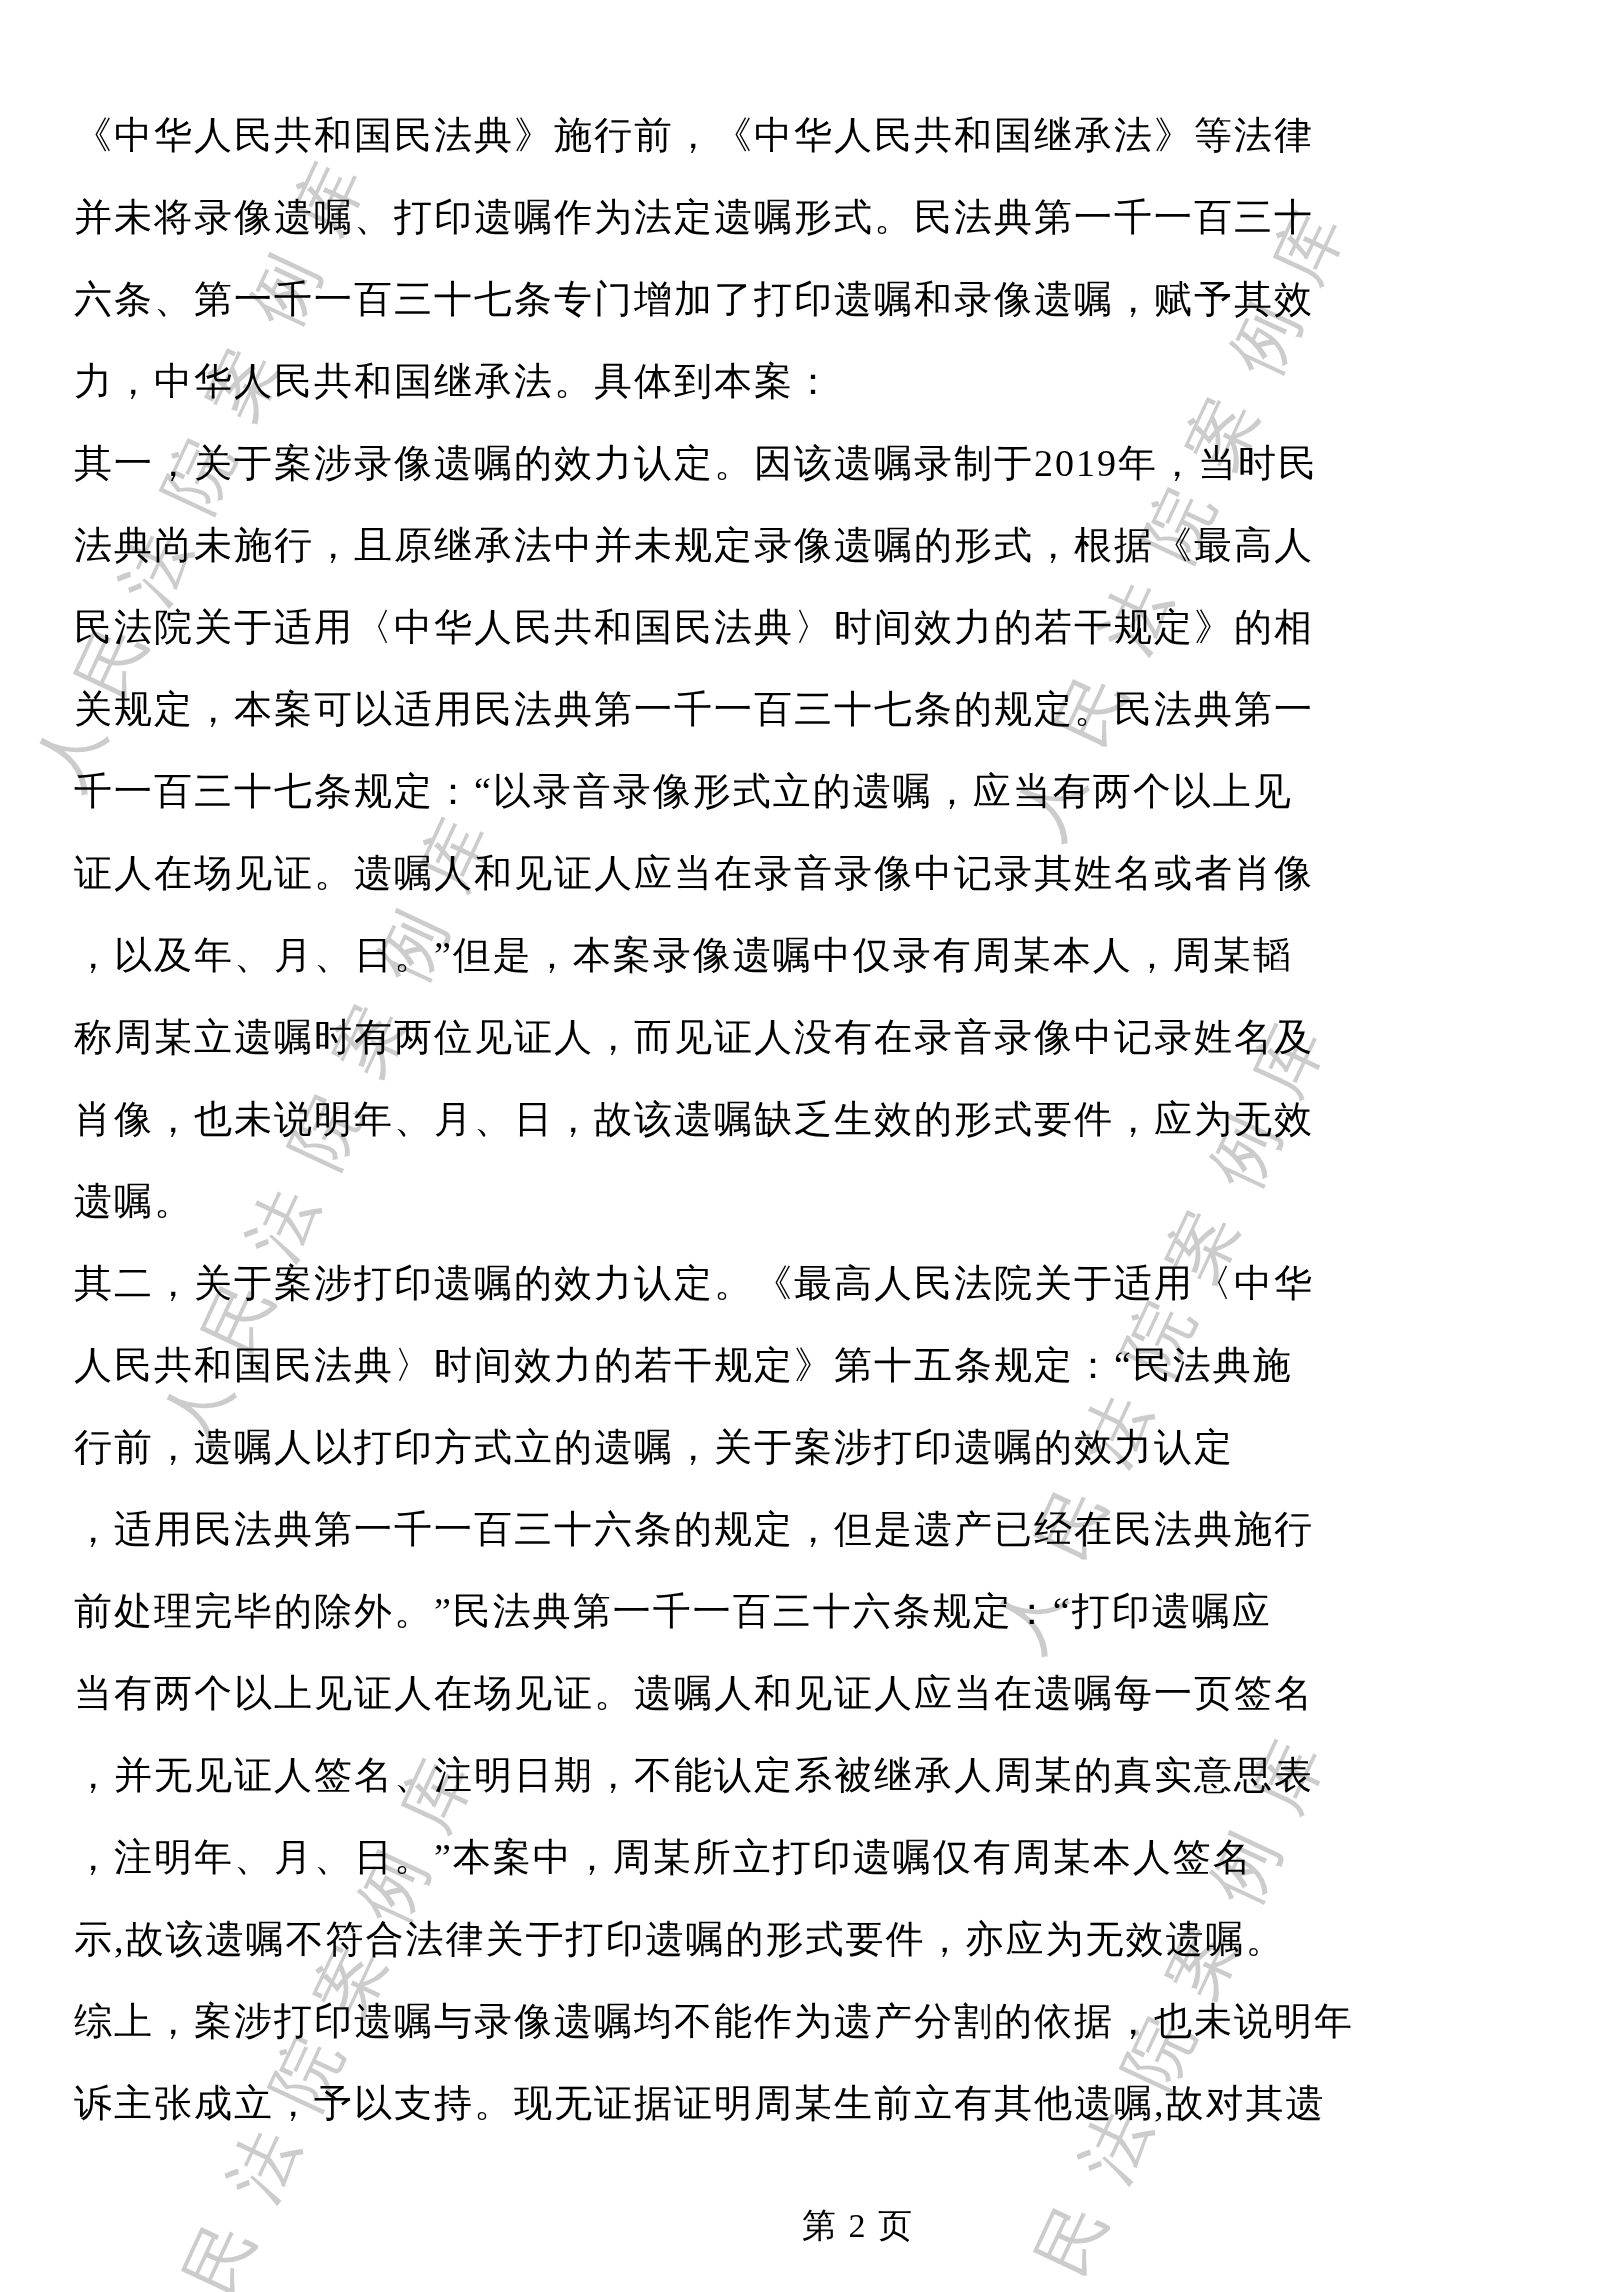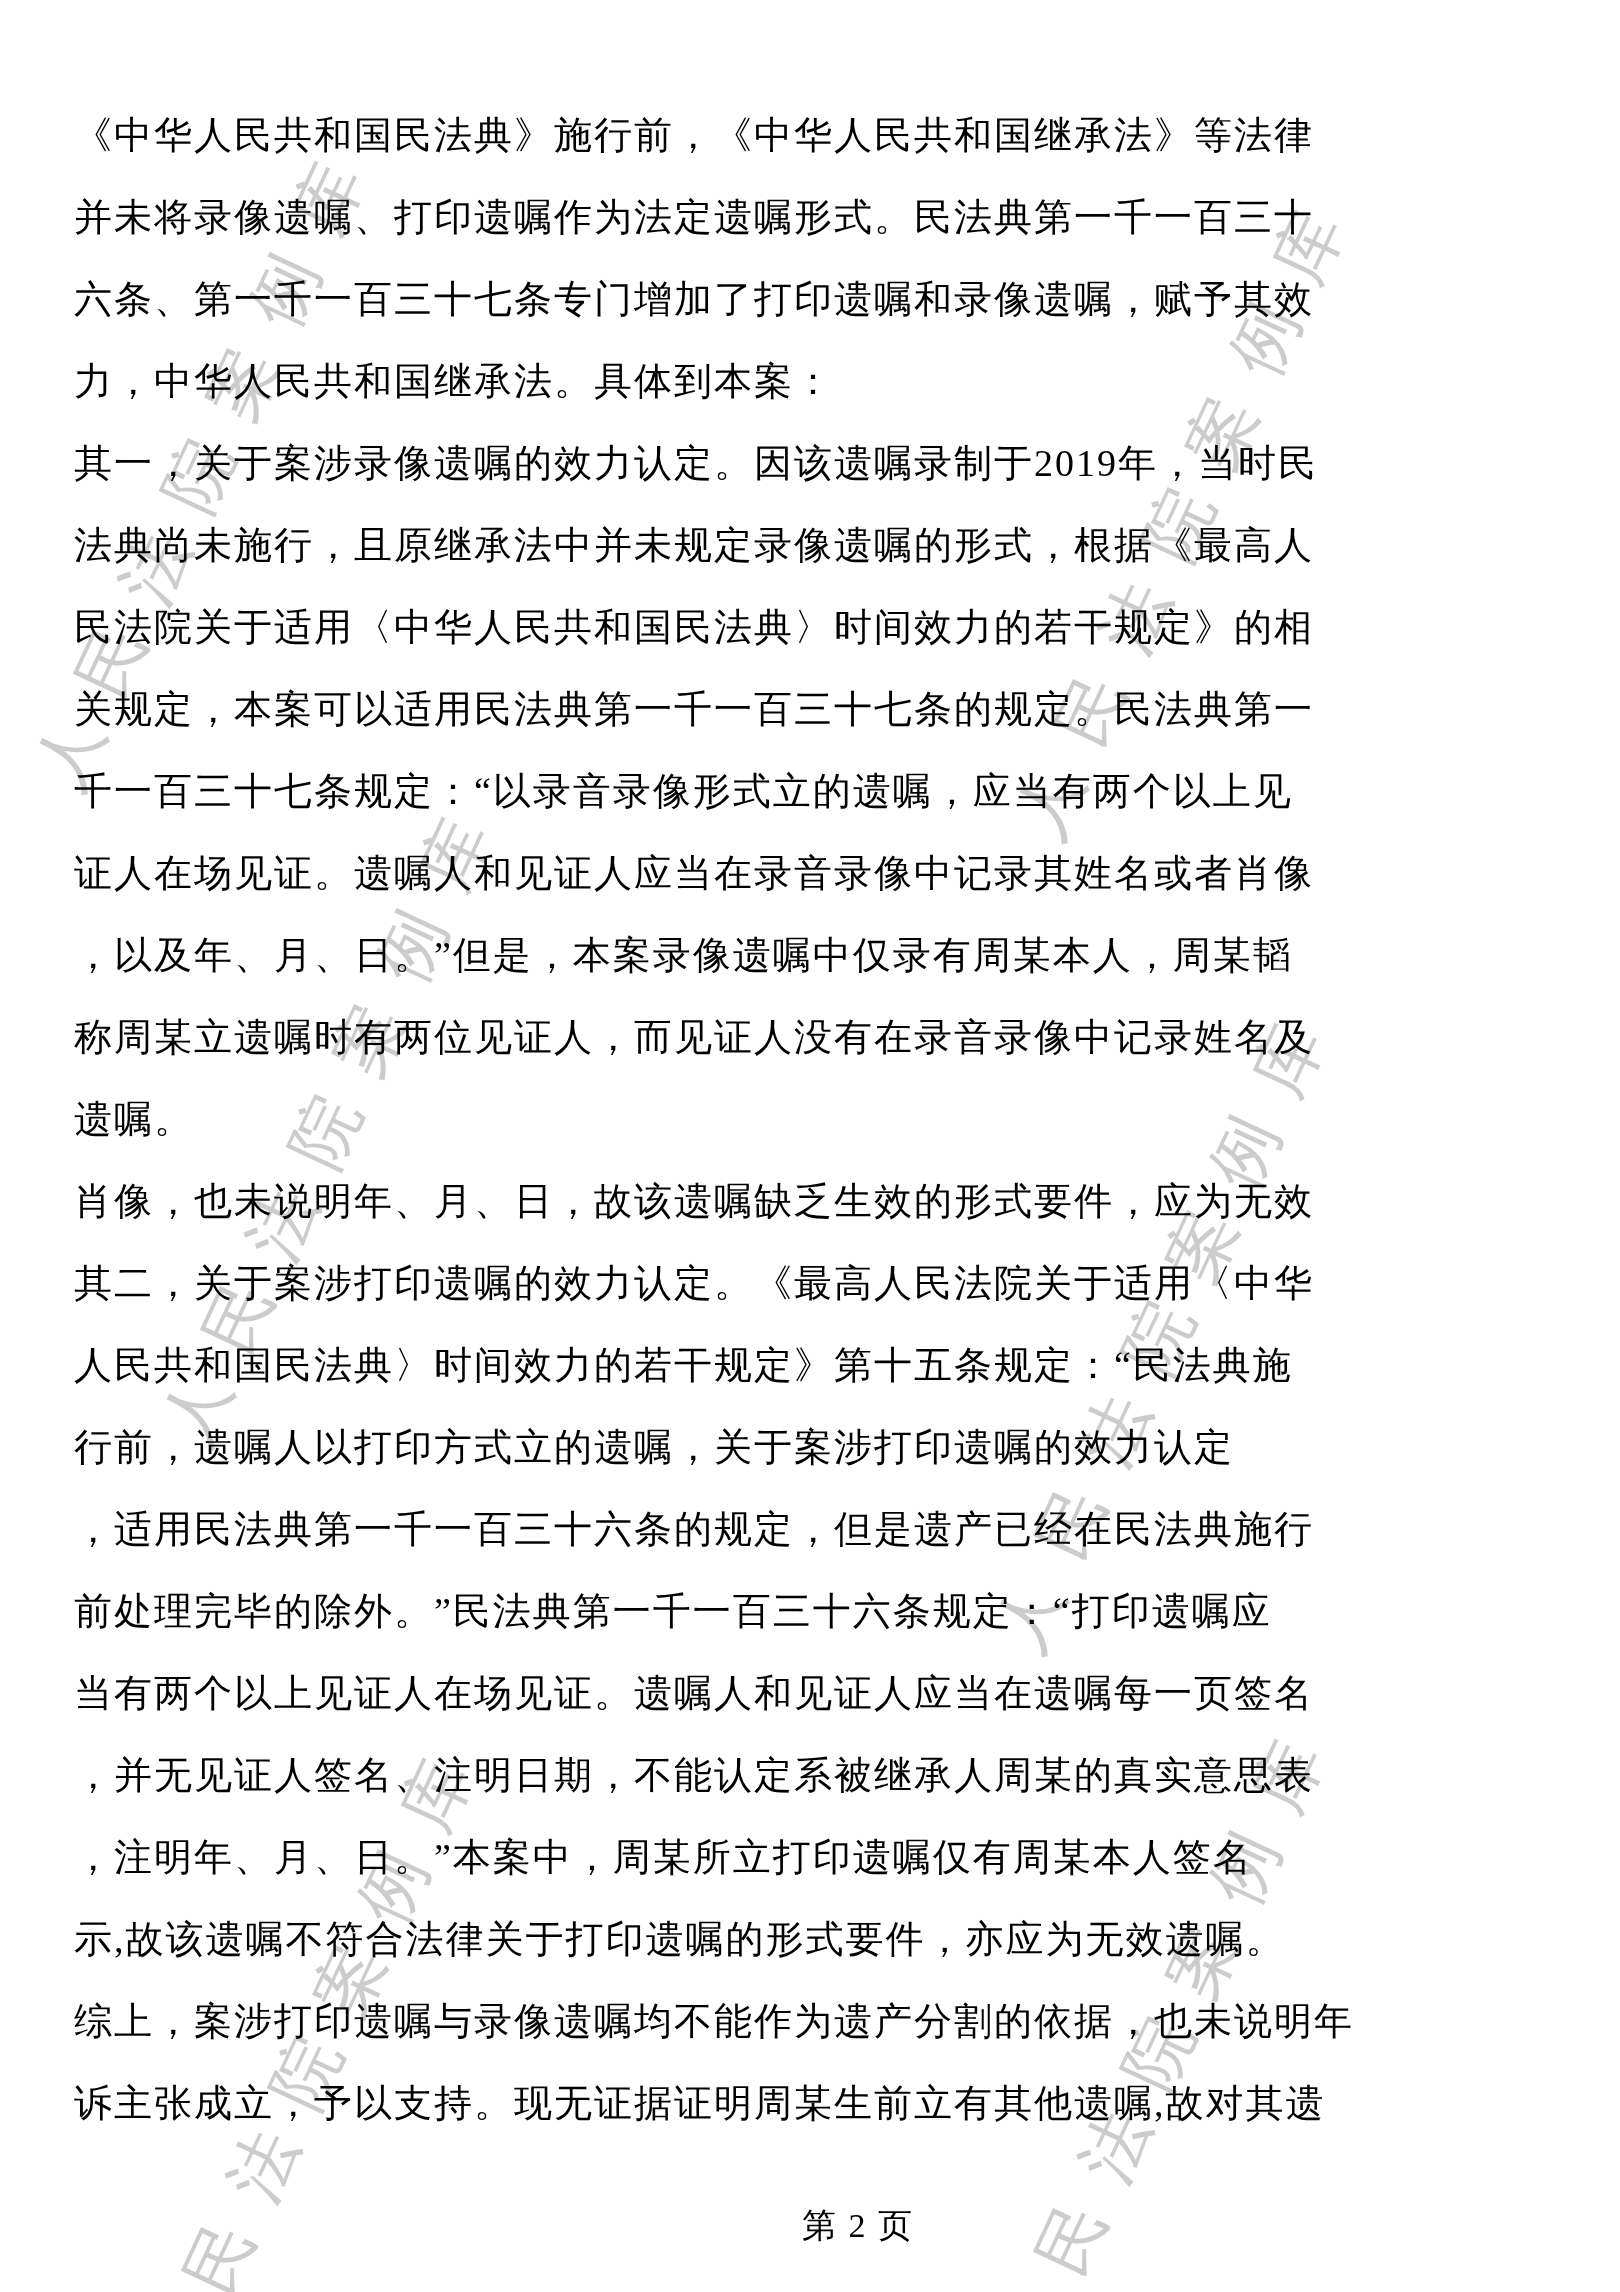--- a/index.html
+++ b/index.html
@@ -88,22 +88,22 @@
       <div class="line">六条、第一千一百三十七条专门增加了打印遗嘱和录像遗嘱，赋予其效</div>
       <div class="line">力，中华人民共和国继承法。具体到本案：</div>
       <div class="line">其一，关于案涉录像遗嘱的效力认定。因该遗嘱录制于2019年，当时民</div>
       <div class="line">法典尚未施行，且原继承法中并未规定录像遗嘱的形式，根据《最高人</div>
       <div class="line">民法院关于适用〈中华人民共和国民法典〉时间效力的若干规定》的相</div>
       <div class="line">关规定，本案可以适用民法典第一千一百三十七条的规定。民法典第一</div>
       <div class="line">千一百三十七条规定：“以录音录像形式立的遗嘱，应当有两个以上见</div>
       <div class="line">证人在场见证。遗嘱人和见证人应当在录音录像中记录其姓名或者肖像</div>
       <div class="line">，以及年、月、日。”但是，本案录像遗嘱中仅录有周某本人，周某韬</div>
       <div class="line">称周某立遗嘱时有两位见证人，而见证人没有在录音录像中记录姓名及</div>
+      <div class="line">肖像，也未说明年、月、日，故该遗嘱缺乏生效的形式要件，应为无效</div>
       <div class="line">遗嘱。</div>
-      <div class="line">肖像，也未说明年、月、日，故该遗嘱缺乏生效的形式要件，应为无效</div>
       <div class="line">其二，关于案涉打印遗嘱的效力认定。《最高人民法院关于适用〈中华</div>
       <div class="line">人民共和国民法典〉时间效力的若干规定》第十五条规定：“民法典施</div>
       <div class="line">行前，遗嘱人以打印方式立的遗嘱，关于案涉打印遗嘱的效力认定</div>
       <div class="line">，适用民法典第一千一百三十六条的规定，但是遗产已经在民法典施行</div>
       <div class="line">前处理完毕的除外。”民法典第一千一百三十六条规定：“打印遗嘱应</div>
       <div class="line">当有两个以上见证人在场见证。遗嘱人和见证人应当在遗嘱每一页签名</div>
       <div class="line">，并无见证人签名、注明日期，不能认定系被继承人周某的真实意思表</div>
       <div class="line">，注明年、月、日。”本案中，周某所立打印遗嘱仅有周某本人签名</div>
       <div class="line">示,故该遗嘱不符合法律关于打印遗嘱的形式要件，亦应为无效遗嘱。</div>
       <div class="line">综上，案涉打印遗嘱与录像遗嘱均不能作为遗产分割的依据，也未说明年</div>

